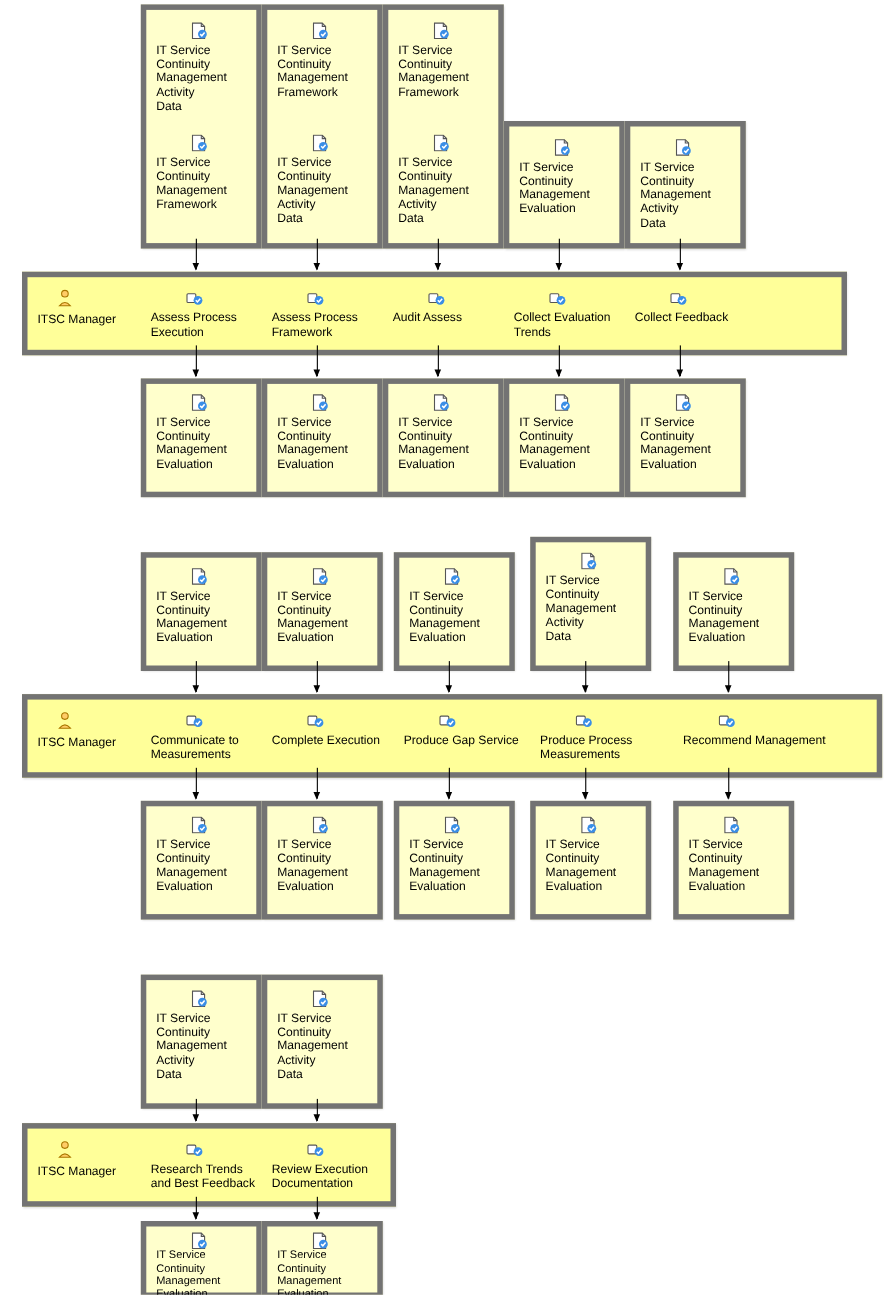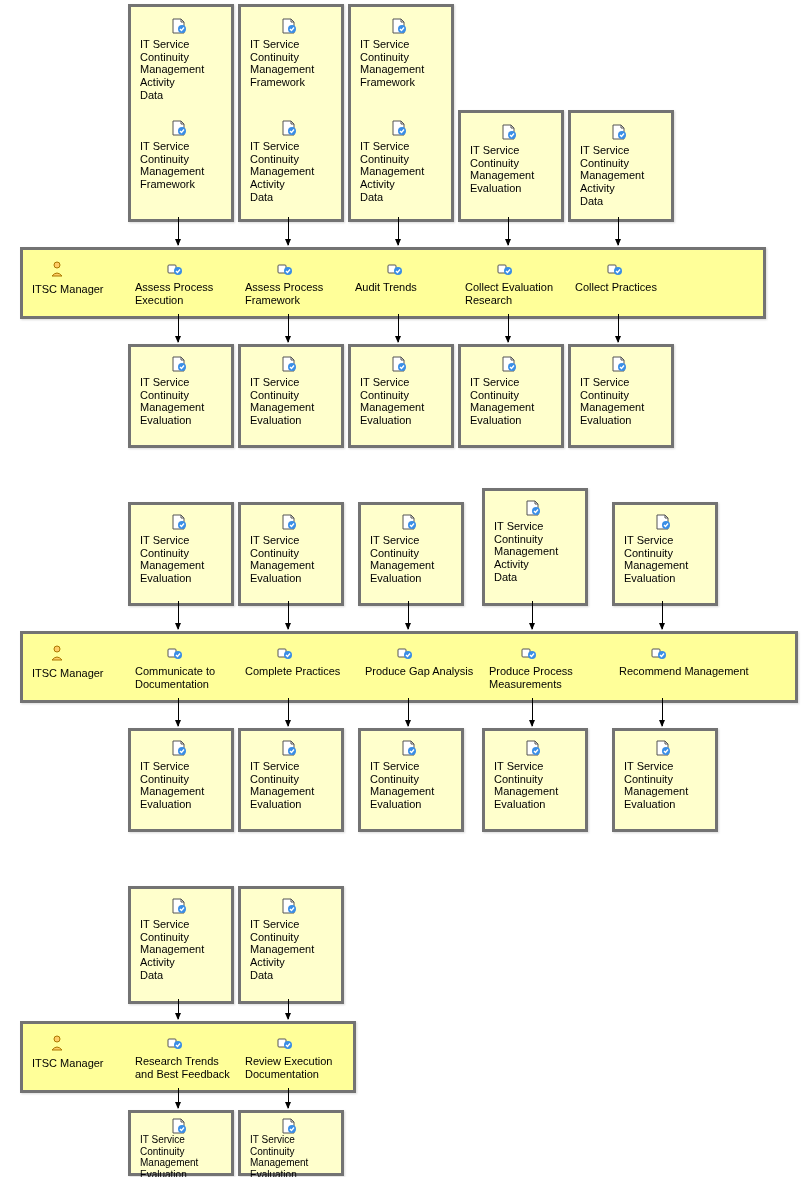--- a/index.html
+++ b/index.html
@@ -1,17 +1,17 @@
 <!DOCTYPE html>
 <html><head>
 <meta charset="utf-8">
 <style>
 body{margin:0;background:#fff;font:11px Arial,sans-serif;color:#000}
 .canvas{position:relative;width:807px;height:1177px}
-.box,.lane{position:absolute;background:#ffffcc;border:3px solid #737373;box-shadow:1px 1px 2px rgba(0,0,0,0.15)}
+.box,.lane{position:absolute;background:#ffffcc;border:5px solid #737373;box-shadow:1px 1px 2px rgba(0,0,0,0.15)}
 .lane{background:#ffff99}
 .cell{position:absolute;padding:3px 4px}
 .cellL{line-height:1.15;white-space:pre-line}
 .arrow{position:absolute;width:1px;background:#000}
 .arrow:after{content:"";position:absolute;left:-3px;bottom:-1px;width:0;height:0;border-left:3.5px solid transparent;border-right:3.5px solid transparent;border-top:7px solid #000}
 svg.ic{width:16px;height:16px;display:block}
 </style>
 </head>
 <body>
 
@@ -149,34 +149,34 @@
           <use href="#act"></use>
         </svg>
       </div>
  <div class="cell cellL" style="left:218px;top:28px">Assess Process
 Framework</div>
  <div class="cell" style="left:360px;top:8px">
         <svg class="ic">
           <use href="#act"></use>
         </svg>
       </div>
- <div class="cell cellL" style="left:328px;top:28px">Audit Trends</div>
+ <div class="cell cellL" style="left:328px;top:28px">Audit Assess</div>
  <div class="cell" style="left:470px;top:8px">
         <svg class="ic">
           <use href="#act"></use>
         </svg>
       </div>
  <div class="cell cellL" style="left:438px;top:28px">Collect Evaluation
-Research</div>
+Trends</div>
  <div class="cell" style="left:580px;top:8px">
         <svg class="ic">
           <use href="#act"></use>
         </svg>
       </div>
- <div class="cell cellL" style="left:548px;top:28px">Collect Practices</div>
+ <div class="cell cellL" style="left:548px;top:28px">Collect Feedback</div>
 </div>
 
 <div class="arrow" style="left:178px;top:314px;height:28px"></div>
 <div class="arrow" style="left:288px;top:314px;height:28px"></div>
 <div class="arrow" style="left:398px;top:314px;height:28px"></div>
 <div class="arrow" style="left:508px;top:314px;height:28px"></div>
 <div class="arrow" style="left:618px;top:314px;height:28px"></div>
 
 <div class="box" style="left:128px;top:344px;width:100px;height:98px">
  <div class="cell" style="left:36px;top:6px">
@@ -303,33 +303,33 @@
           <use href="#per"></use>
         </svg>
       </div>
  <div class="cell cellL" style="left:5px;top:30px">ITSC Manager</div>
  <div class="cell" style="left:140px;top:8px">
         <svg class="ic">
           <use href="#act"></use>
         </svg>
       </div>
  <div class="cell cellL" style="left:108px;top:28px">Communicate to
-Documentation</div>
+Measurements</div>
  <div class="cell" style="left:250px;top:8px">
         <svg class="ic">
           <use href="#act"></use>
         </svg>
       </div>
- <div class="cell cellL" style="left:218px;top:28px">Complete Practices</div>
+ <div class="cell cellL" style="left:218px;top:28px">Complete Execution</div>
  <div class="cell" style="left:370px;top:8px">
         <svg class="ic">
           <use href="#act"></use>
         </svg>
       </div>
- <div class="cell cellL" style="left:338px;top:28px">Produce Gap Analysis</div>
+ <div class="cell cellL" style="left:338px;top:28px">Produce Gap Service</div>
  <div class="cell" style="left:494px;top:8px">
         <svg class="ic">
           <use href="#act"></use>
         </svg>
       </div>
  <div class="cell cellL" style="left:462px;top:28px">Produce Process
 Measurements</div>
  <div class="cell" style="left:624px;top:8px">
         <svg class="ic">
           <use href="#act"></use>

